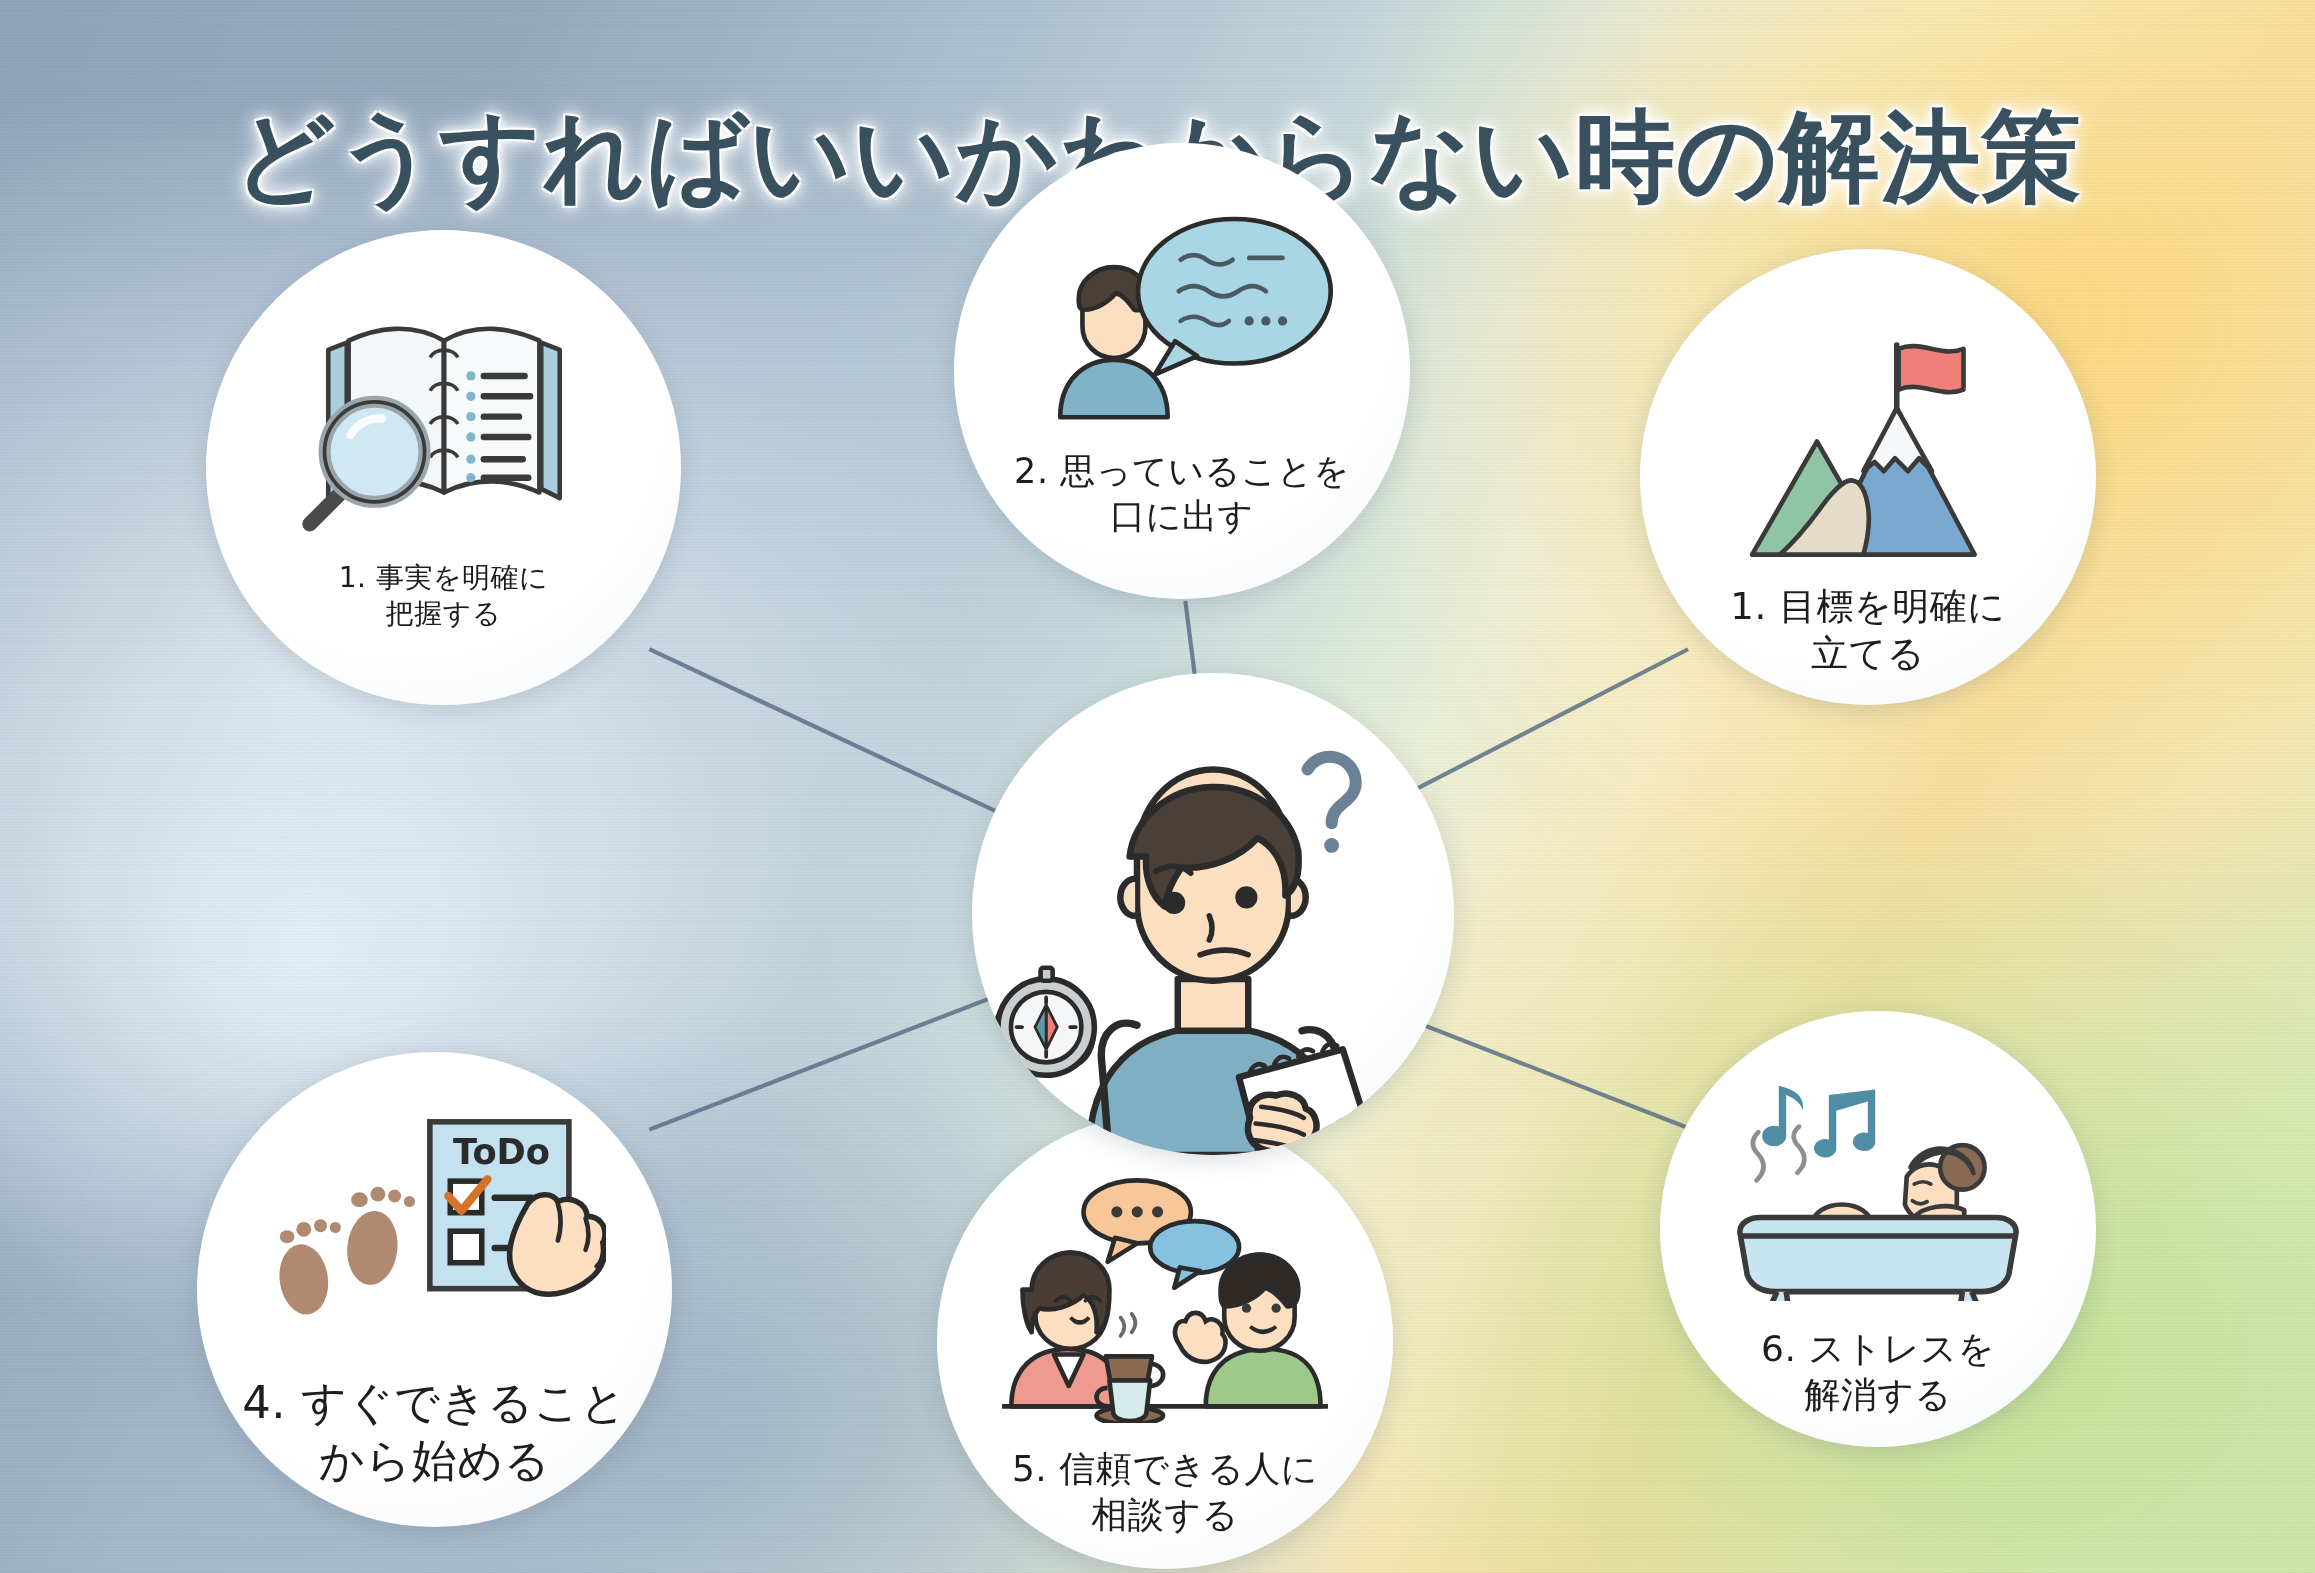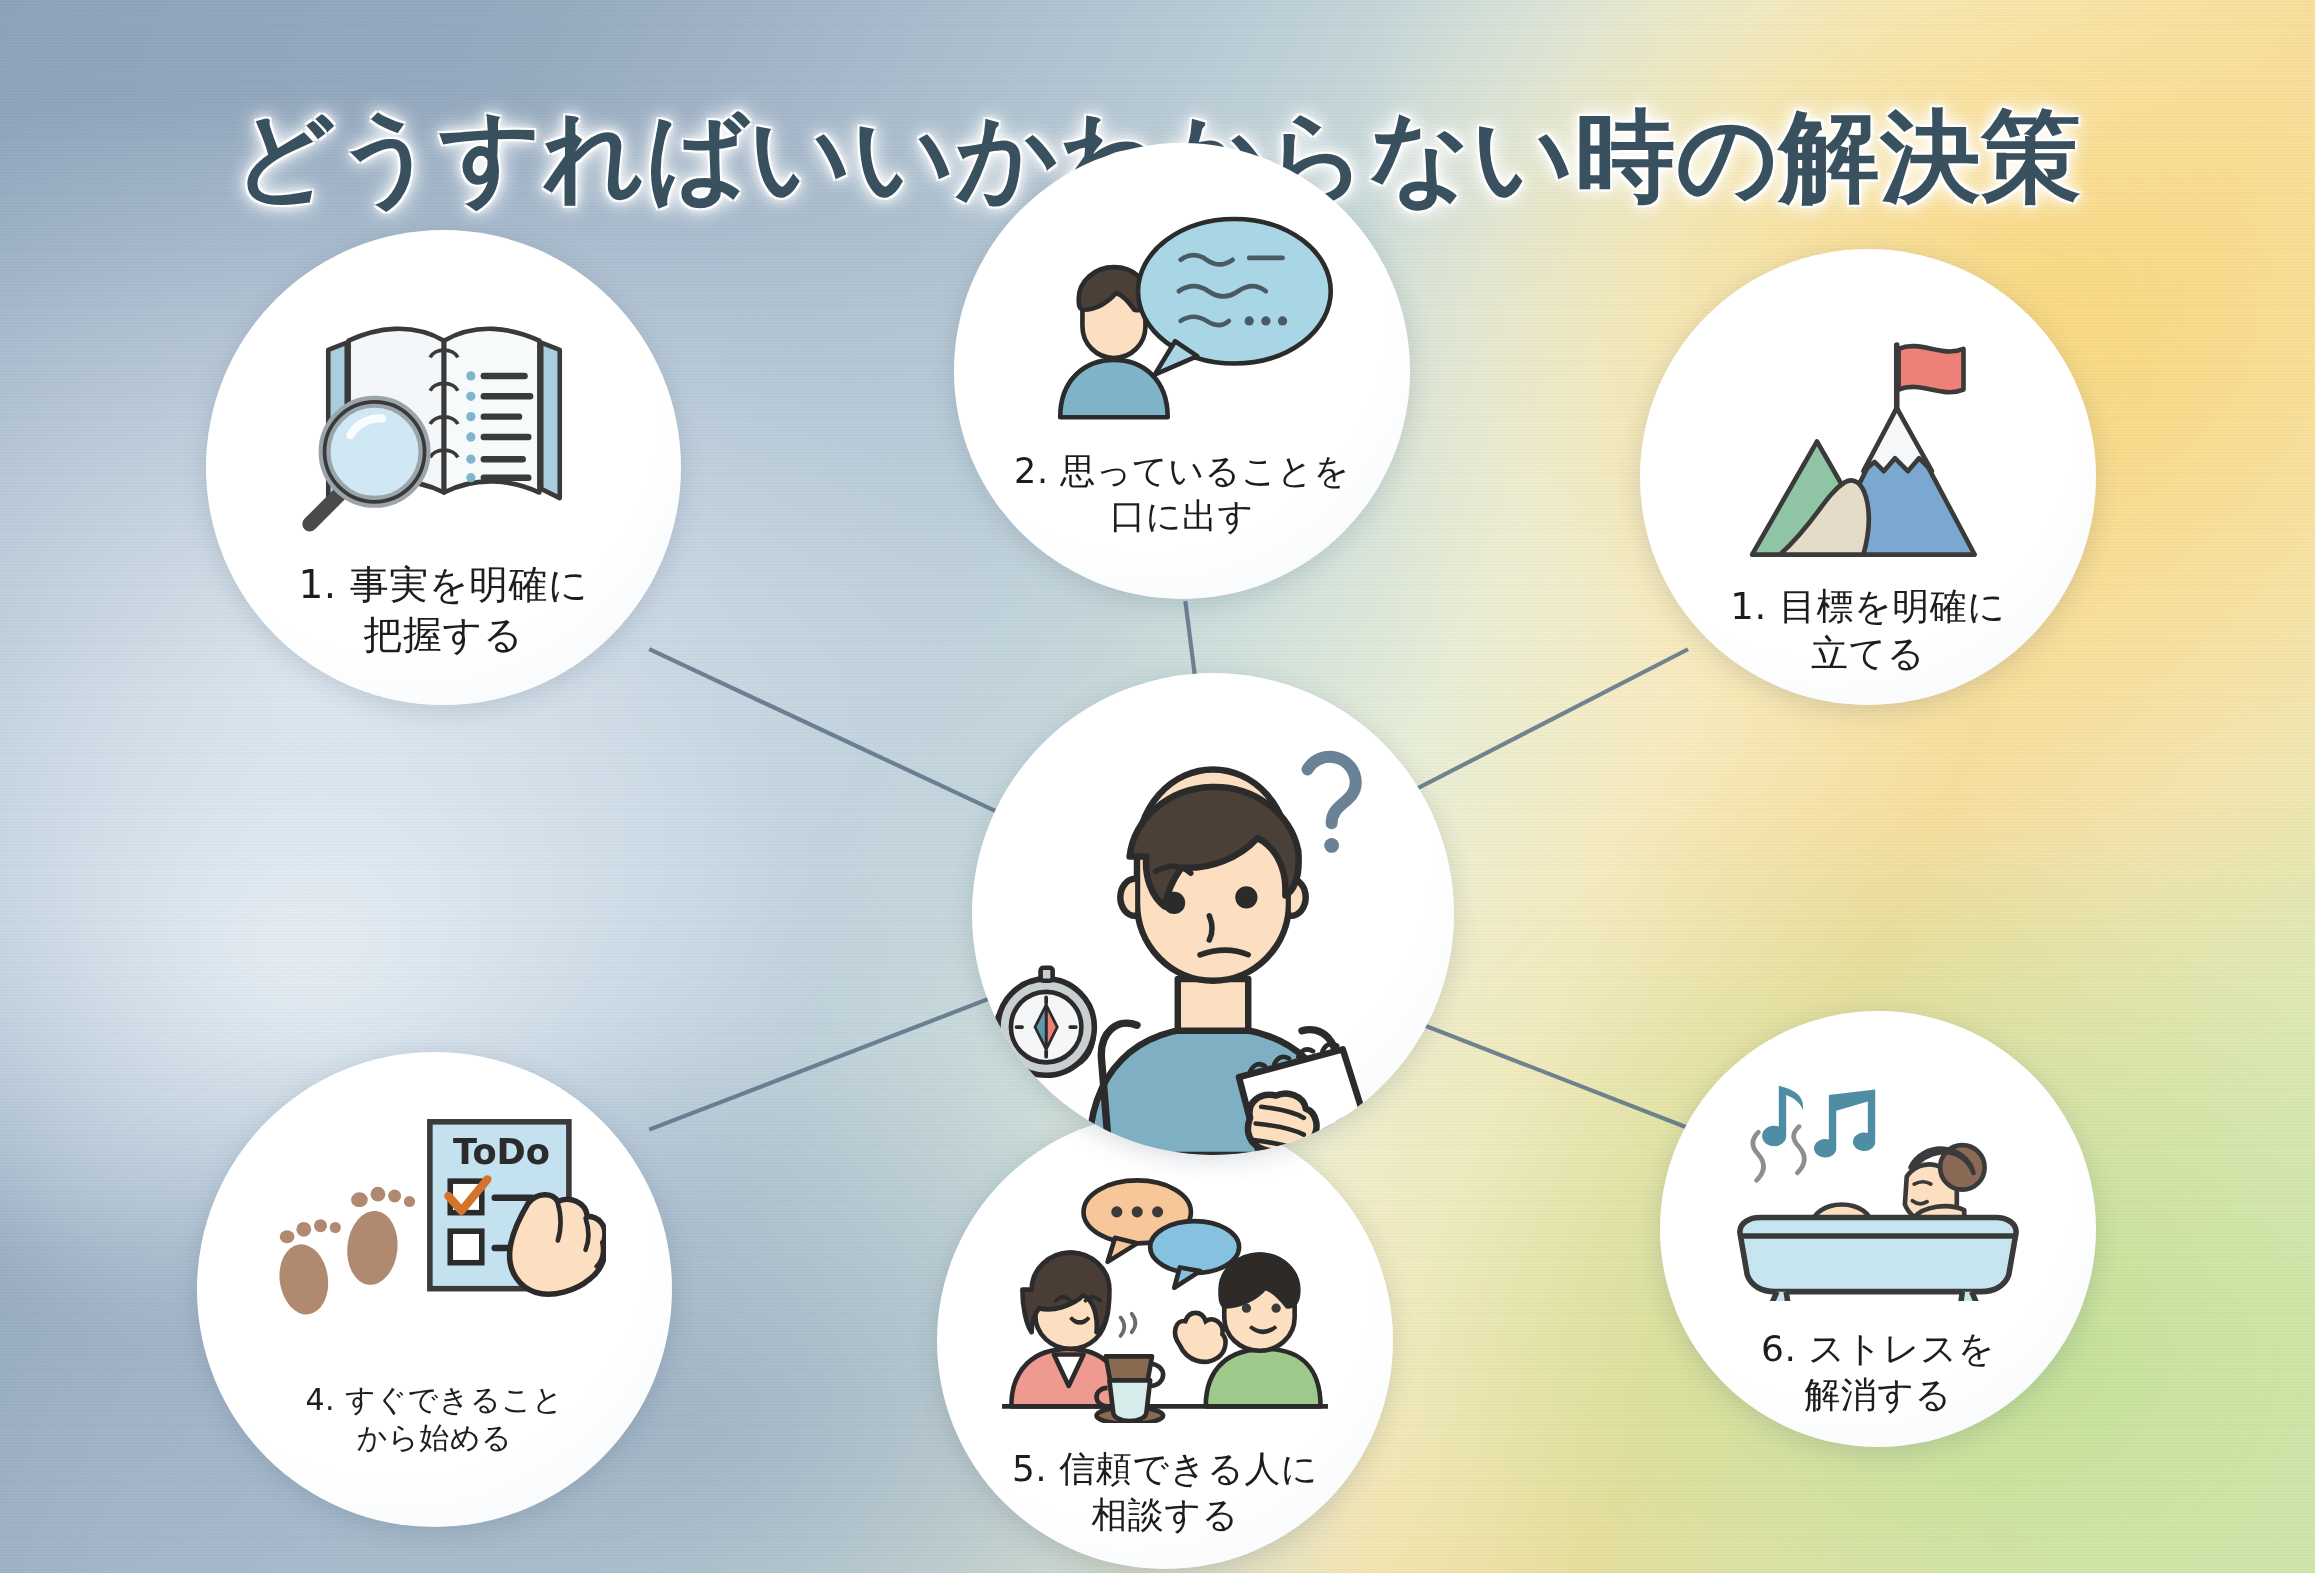--- a/index.html
+++ b/index.html
@@ -138,27 +138,27 @@
     left: 972px; top: 673px;
   }
   .node-1 { width: 475px; height: 475px; left: 206px;  top: 230px; }
   .node-2 { width: 456px; height: 456px; left: 954px; top: 143px; }
   .node-3 { width: 456px; height: 456px; left: 1640px; top: 249px; }
   .node-4 { width: 475px; height: 475px; left: 197px;  top: 1052px; }
   .node-5 { width: 456px; height: 456px; left: 937px; top: 1113px; }
   .node-6 { width: 436px; height: 436px; left: 1660px; top: 1011px; }
 
   .node-1 .art { height: 278px; margin-top: 43px; }
-  .node-1 .caption { font-size: 39px; margin-top: 9.3px; }
+  .node-1 .caption { font-size: 28px; margin-top: 9.3px; }
   .node-2 .art { height: 232px; margin-top: 54px; }
   .node-2 .caption { font-size: 35px; margin-top: 20.4px; }
   .node-3 .art { height: 237px; margin-top: 80px; }
   .node-3 .caption { font-size: 37px; margin-top: 16.7px; }
   .node-4 .art { height: 250px; margin-top: 50px; }
-  .node-4 .caption { font-size: 30px; margin-top: 29px; }
+  .node-4 .caption { font-size: 45px; margin-top: 22px; }
   .node-5 .art { height: 262px; margin-top: 54px; }
   .node-5 .caption { font-size: 36px; margin-top: 16.7px; }
   .node-6 .art { height: 239px; margin-top: 54px; }
   .node-6 .caption { font-size: 36px; margin-top: 22px; }
 </style>
 </head>
 <body>
 
 <div id="stage">
 

